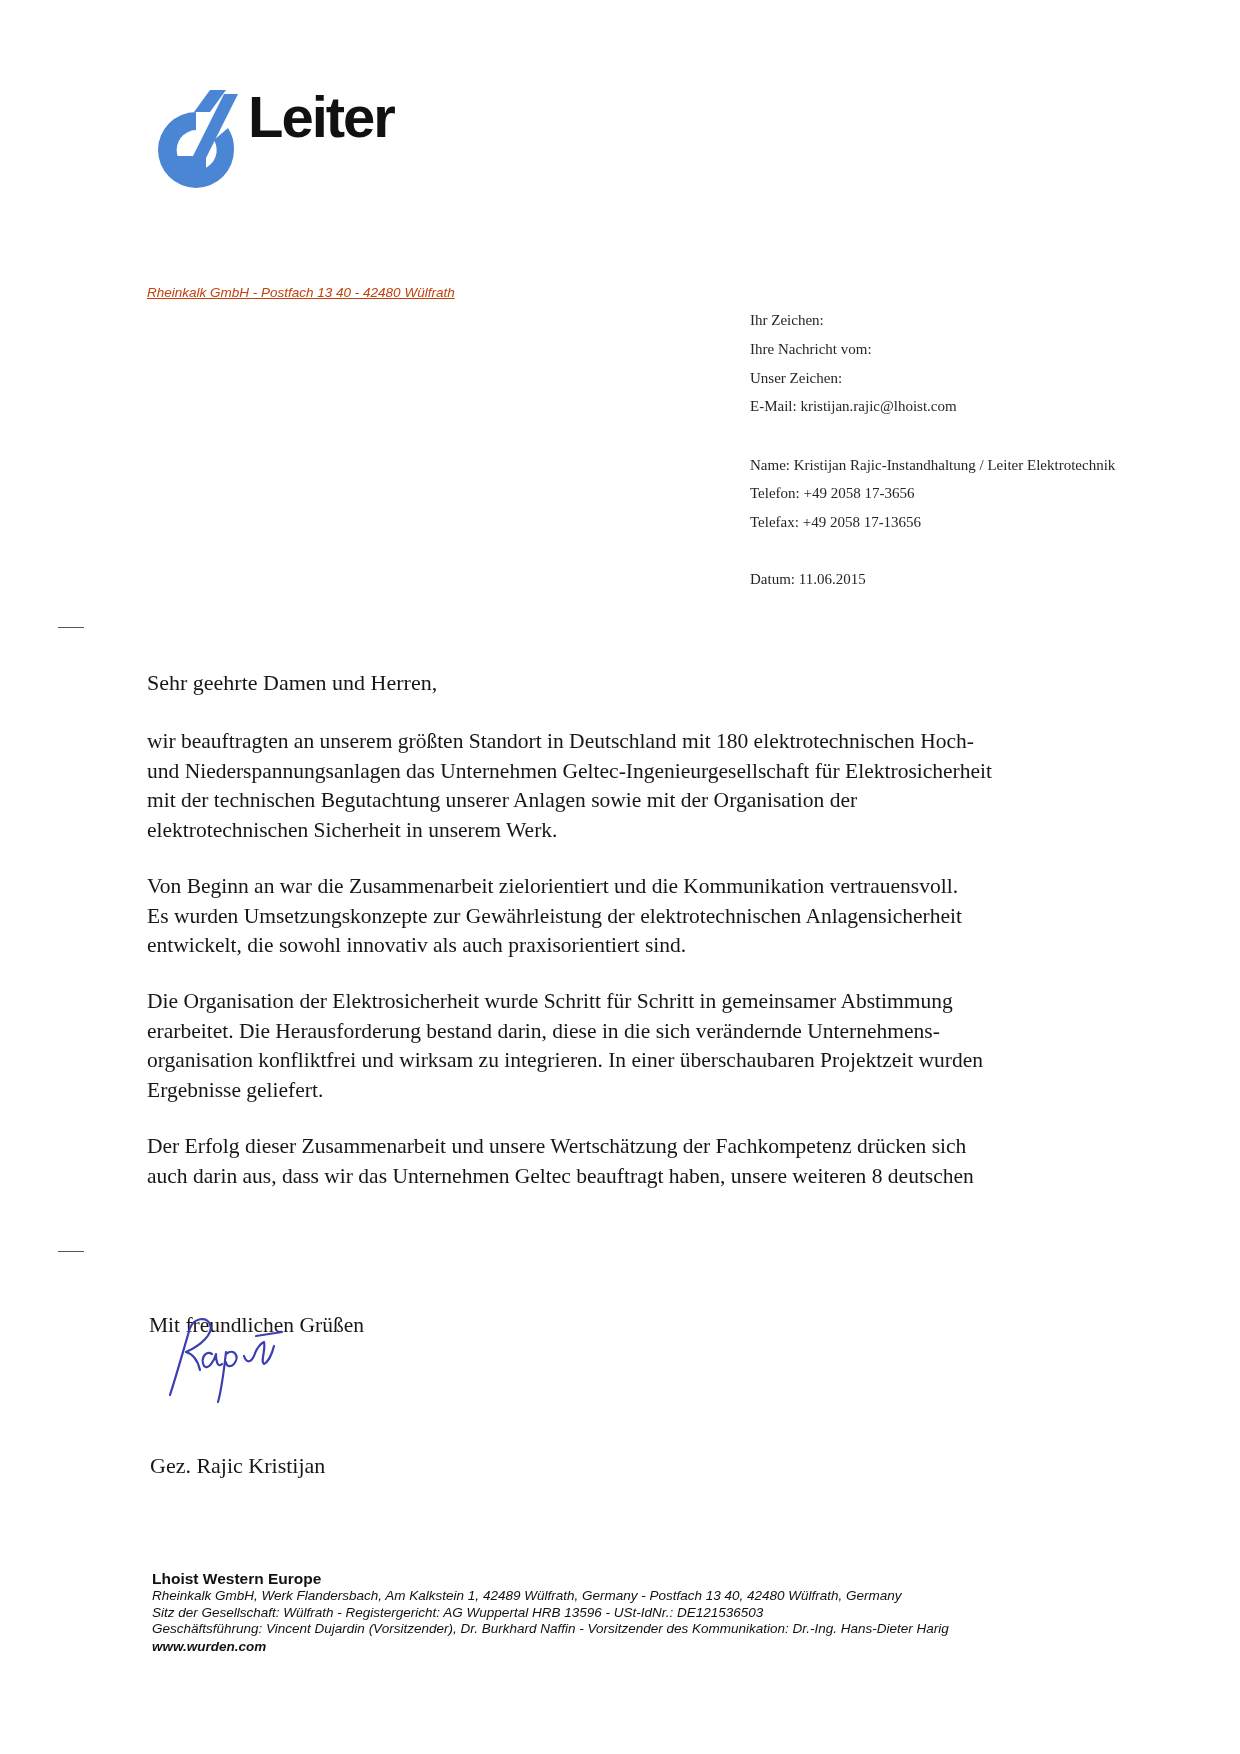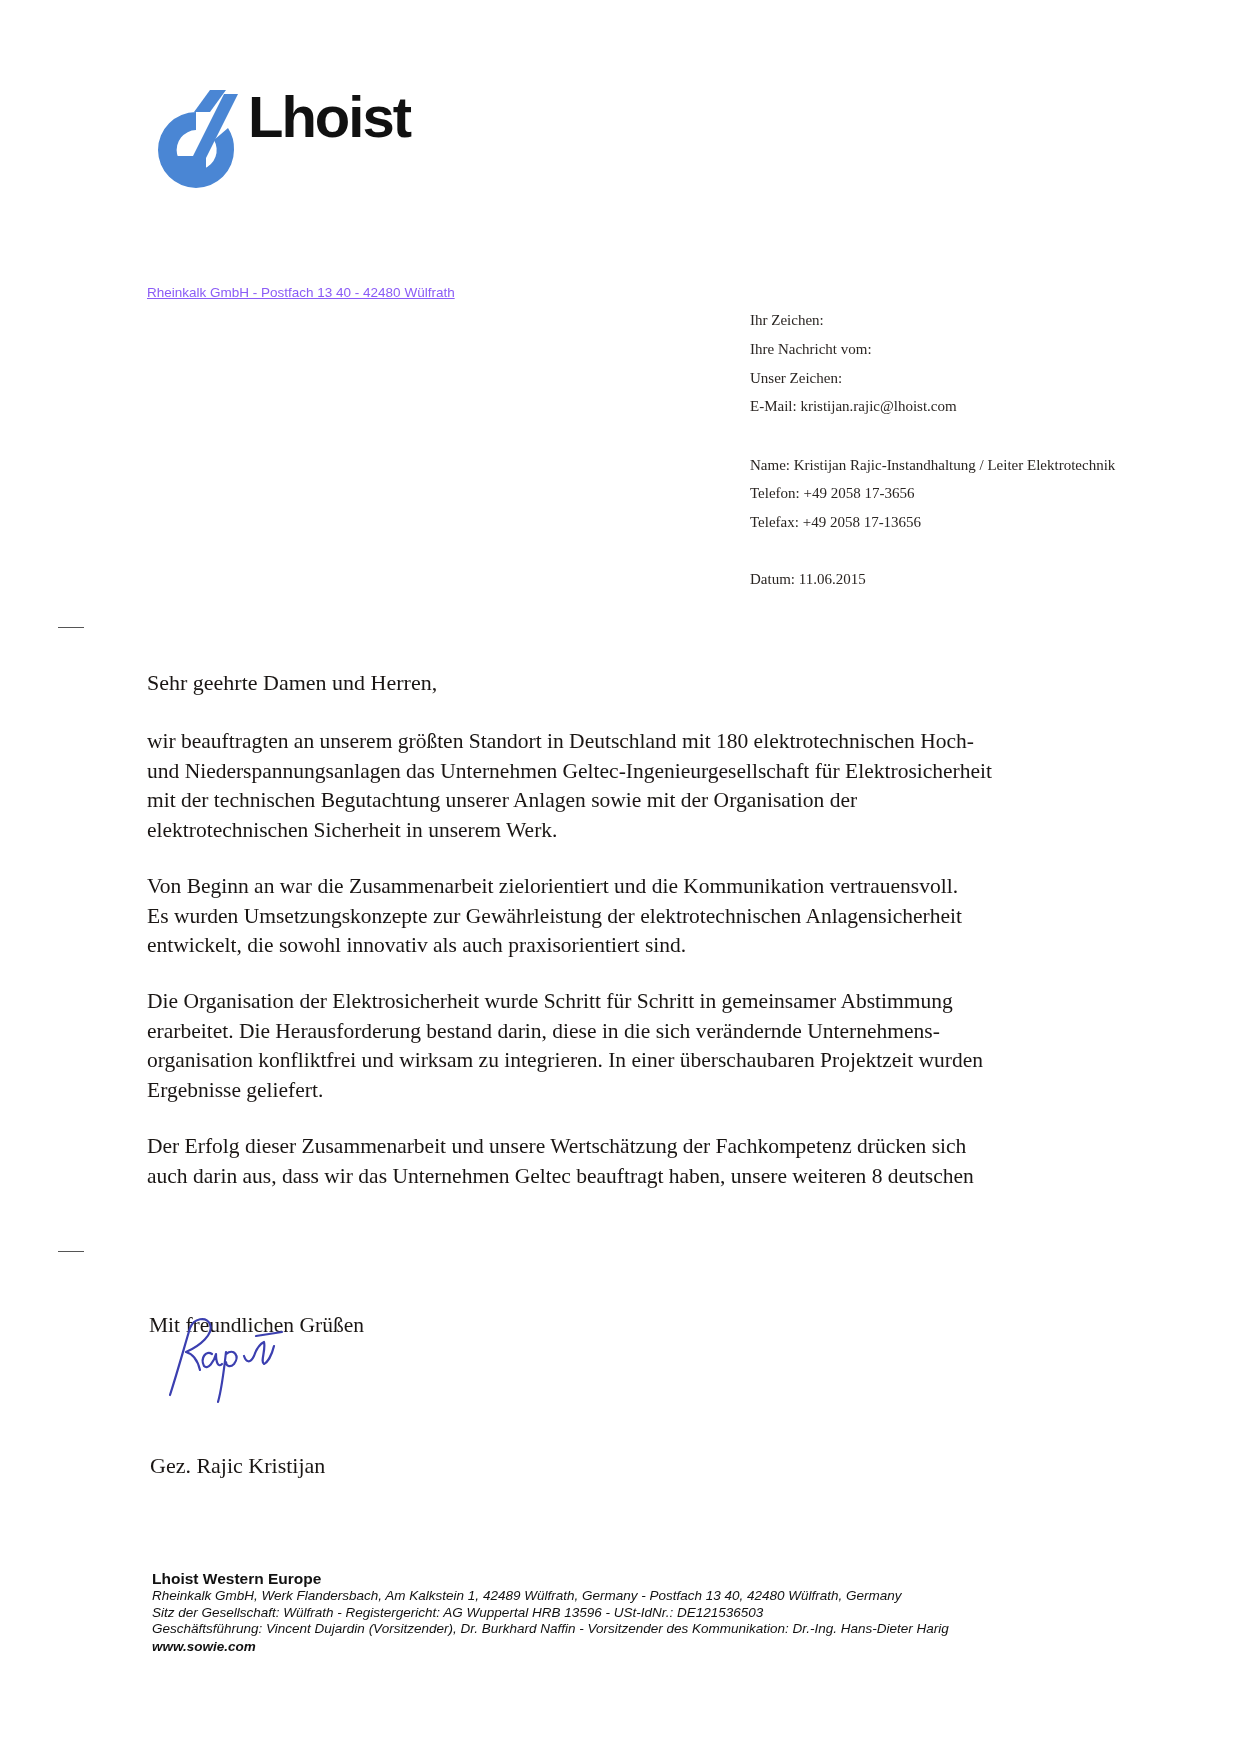--- a/index.html
+++ b/index.html
@@ -1,20 +1,20 @@
 <!DOCTYPE html>
 <html><head>
   <meta charset="utf-8">
   <style>
     html, body { margin: 0; padding: 0; background: #ffffff; }
     body { width: 1240px; height: 1754px; position: relative; overflow: hidden; font-family: "Liberation Serif", serif; color: #1a1614; }
     .abs { position: absolute; }
     .logo { left: 148px; top: 84px; width: 280px; height: 116px; }
     .logo-text { position: absolute; left: 100px; top: 4px; font-family: "Liberation Sans", sans-serif; font-weight: 700; font-size: 58px; letter-spacing: -2px; color: #111; line-height: 1; }
-    .sender-line { left: 147px; top: 285px; font-family: "Liberation Sans", sans-serif; font-size: 13.5px; color: #8b5cf6; text-decoration: underline; }
+    .sender-line { left: 147px; top: 285px; font-family: "Liberation Sans", sans-serif; font-style: italic; font-size: 13.5px; color: #c2410c; text-decoration: underline; }
     .meta { left: 750px; font-size: 15px; color: #2a2522; white-space: nowrap; }
     .fold-mark { left: 58px; width: 26px; height: 1px; background: #555; }
     .salutation { left: 147px; top: 670px; font-size: 22px; }
     .para { left: 147px; width: 990px; font-size: 21.5px; line-height: 29.5px; }
     .para .ln { display: block; white-space: nowrap; }
     .closing { left: 149px; top: 1313px; font-size: 21.5px; }
     .signature { left: 160px; top: 1310px; width: 130px; height: 100px; }
     .signed { left: 150px; top: 1453px; font-size: 22px; }
     .footer { left: 152px; top: 1569px; font-family: "Liberation Sans", sans-serif; color: #111; }
     .footer .fhead { font-weight: 700; font-size: 15.5px; line-height: 19px; }
@@ -26,21 +26,21 @@
 
 <div class="abs logo">
   <svg width="100" height="116" viewBox="0 0 100 116" style="position:absolute;left:0;top:0;">
     <g fill="#4a86d4">
       <path d="M48 28 A38 38 0 1 0 86 66 A38 38 0 0 0 80 44 L66 56 A20 20 0 1 1 48 46 Z"></path>
       <path d="M46 28 L62 6 L78 6 L62 28 Z"></path>
       <path d="M76 10 L90 10 L58 74 L44 74 Z"></path>
       <path d="M22 72 L58 72 L58 90 L22 90 Z"></path>
     </g>
   </svg>
-  <div class="logo-text">Lhoist</div>
+  <div class="logo-text">Leiter</div>
 </div>
 
 <div class="abs sender-line">Rheinkalk GmbH - Postfach 13 40 - 42480 Wülfrath</div>
 
 <div class="abs meta" style="top:312px;">Ihr Zeichen:</div>
 <div class="abs meta" style="top:341px;">Ihre Nachricht vom:</div>
 <div class="abs meta" style="top:370px;">Unser Zeichen:</div>
 <div class="abs meta" style="top:398px;">E-Mail: kristijan.rajic@lhoist.com</div>
 <div class="abs meta" style="top:457px;">Name: Kristijan Rajic-Instandhaltung / Leiter Elektrotechnik</div>
 <div class="abs meta" style="top:485px;">Telefon: +49 2058 17-3656</div>
@@ -88,14 +88,14 @@
   </svg>
 </div>
 
 <div class="abs signed">Gez. Rajic Kristijan</div>
 
 <div class="abs footer">
   <div class="fhead">Lhoist Western Europe</div>
   <div class="fl">Rheinkalk GmbH, Werk Flandersbach, Am Kalkstein 1, 42489 Wülfrath, Germany - Postfach 13 40, 42480 Wülfrath, Germany</div>
   <div class="fl">Sitz der Gesellschaft: Wülfrath - Registergericht: AG Wuppertal HRB 13596 - USt-IdNr.: DE121536503</div>
   <div class="fl">Geschäftsführung: Vincent Dujardin (Vorsitzender), Dr. Burkhard Naffin - Vorsitzender des Kommunikation: Dr.-Ing. Hans-Dieter Harig</div>
-  <div class="fweb">www.sowie.com</div>
+  <div class="fweb">www.wurden.com</div>
 </div>
 
 </body></html>

